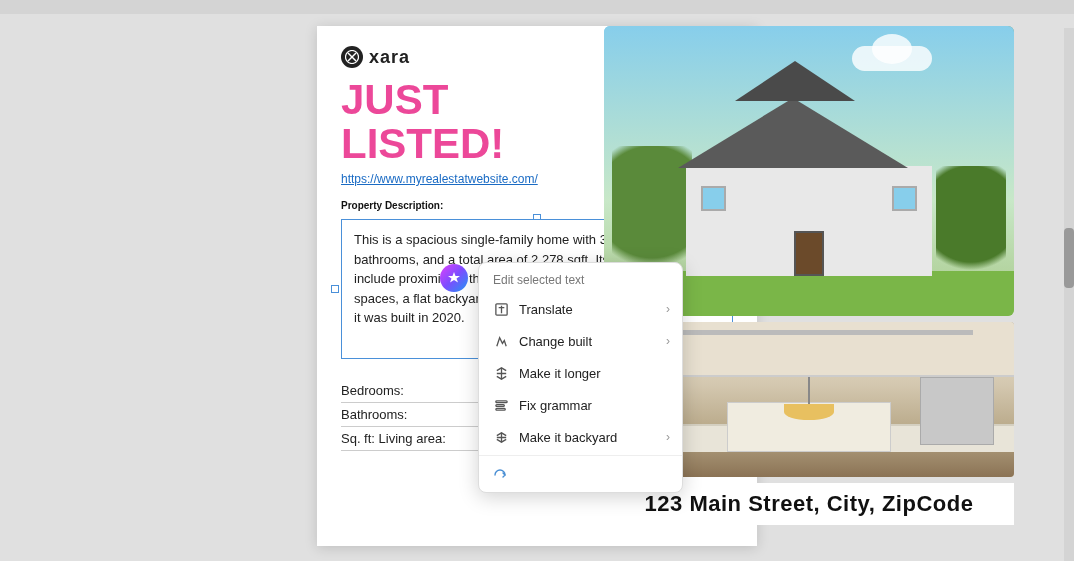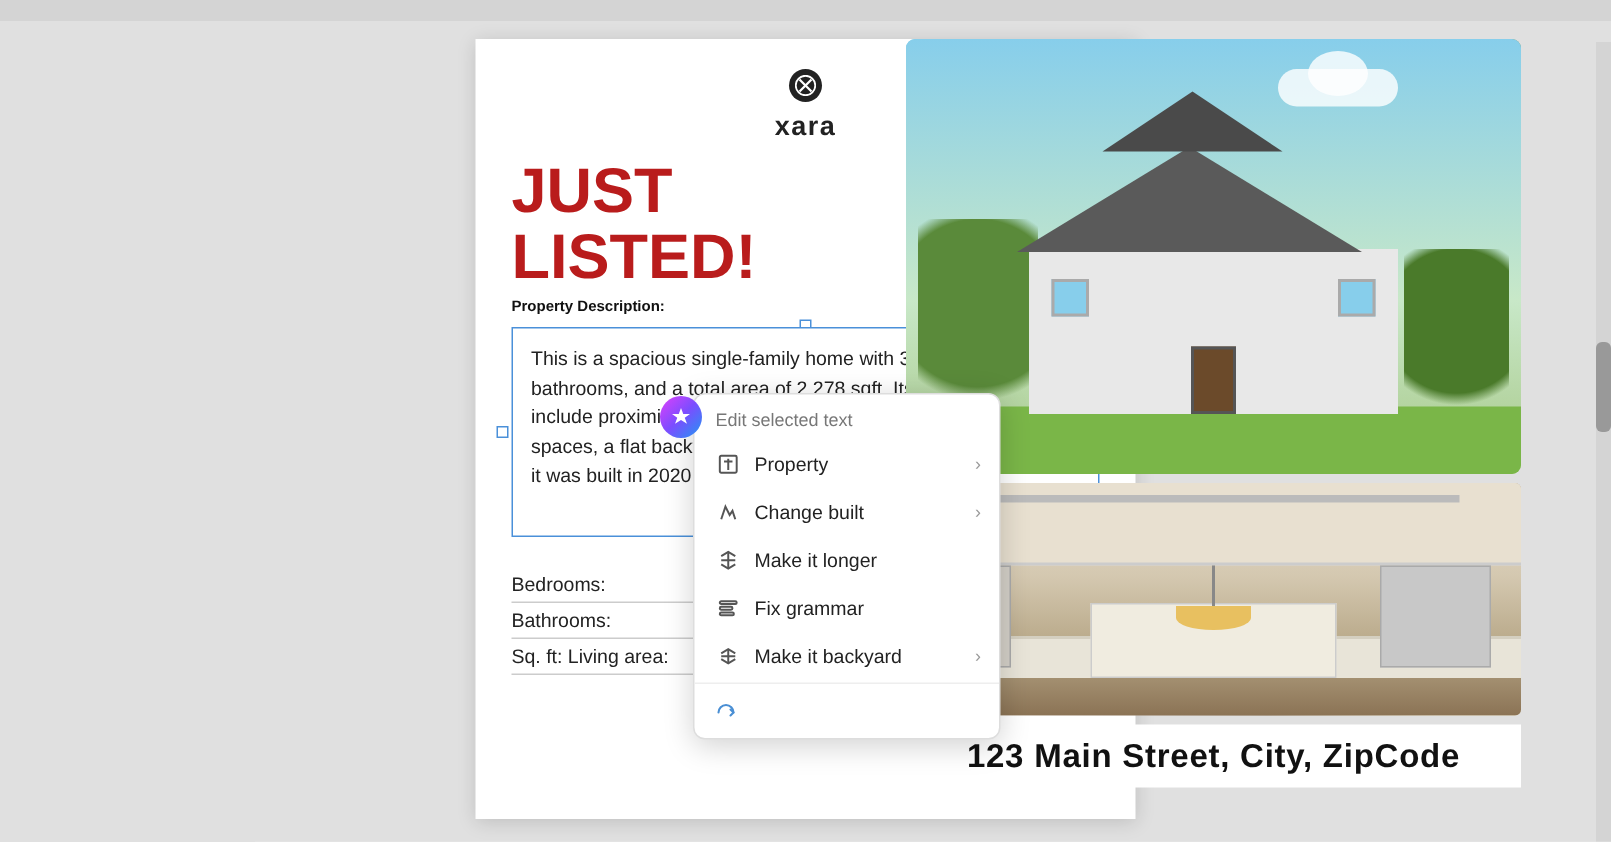--- a/index.html
+++ b/index.html
@@ -39,21 +39,20 @@
       position: relative;
       box-shadow: 0 2px 12px rgba(0,0,0,0.15);
       min-height: 520px;
     }
 
     .xara-logo {
       display: flex;
       align-items: center;
       gap: 6px;
       margin-bottom: 10px;
-      flex-direction: column;
     }
 
     .xara-icon {
       width: 22px;
       height: 22px;
       background: #222;
       border-radius: 50%;
       display: flex;
       align-items: center;
       justify-content: center;
@@ -65,21 +64,21 @@
     .xara-text {
       font-size: 18px;
       font-weight: bold;
       color: #222;
       letter-spacing: 1px;
     }
 
     .just-listed {
       font-size: 42px;
       font-weight: 900;
-      color: #b91c1c;
+      color: #ec4899;
       line-height: 1.05;
       margin-bottom: 6px;
       font-family: Arial Black, Arial, sans-serif;
     }
 
     .website-link {
       color: #1a6bc4;
       font-size: 12px;
       text-decoration: underline;
       margin-bottom: 14px;
@@ -211,21 +210,21 @@
       font-size: 22px;
       font-weight: bold;
       color: #111;
       letter-spacing: 0.5px;
     }
 
     
     .ai-popup {
       position: absolute;
       top: 248px;
-      left: 462px;
+      left: 478px;
       width: 205px;
       background: #fff;
       border: 1px solid #ddd;
       border-radius: 8px;
       box-shadow: 0 4px 20px rgba(0,0,0,0.18);
       z-index: 100;
       overflow: hidden;
     }
 
     .ai-popup-header {
@@ -402,20 +401,21 @@
         </svg>
       </div>
       <span class="xara-text">xara</span>
     </div>
 
     <div class="just-listed">
       <span>JUST</span><br>
       <span>LISTED!</span>
     </div>
 
+    <a class="website-link">https://www.myrealestatwebsite.com/</a>
 
     <div class="property-desc-title">Property Description:</div>
 
     <div style="position:relative; margin-bottom:12px;">
       <div class="handle-top"></div>
       <div class="handle-left"></div>
       <div class="handle-right"></div>
       <div class="handle-bottom"></div>
       <div class="property-desc-box">
         <span>This is a spacious single-family home with 3 bedrooms, 2 bathrooms, and a total area of 2,278 <span class="sqft-underline">sqft</span>. Its unique features include proximity to the city, a screened-in porch, 2 garage spaces, a flat backyard, a new breeze block development, and it was built in 2020.</span>
@@ -498,21 +498,21 @@
     </div>
 
 
     <div class="ai-menu-item">
       <span class="item-icon">
         <svg class="icon-svg" viewBox="0 0 16 16" fill="none" stroke="#555" stroke-width="1.4">
           <rect x="2" y="2" width="12" height="12" rx="1"></rect>
           <path d="M5 6h6M8 4v8"></path>
         </svg>
       </span>
-      <span>Property</span>
+      <span>Translate</span>
       <span class="chevron">›</span>
     </div>
 
     <div class="ai-menu-item">
       <span class="item-icon">
         <svg class="icon-svg" viewBox="0 0 16 16" fill="none" stroke="#555" stroke-width="1.4">
           <path d="M3 13L6 4L9 10L11 7L13 13"></path>
         </svg>
       </span>
       <span>Change built</span>

